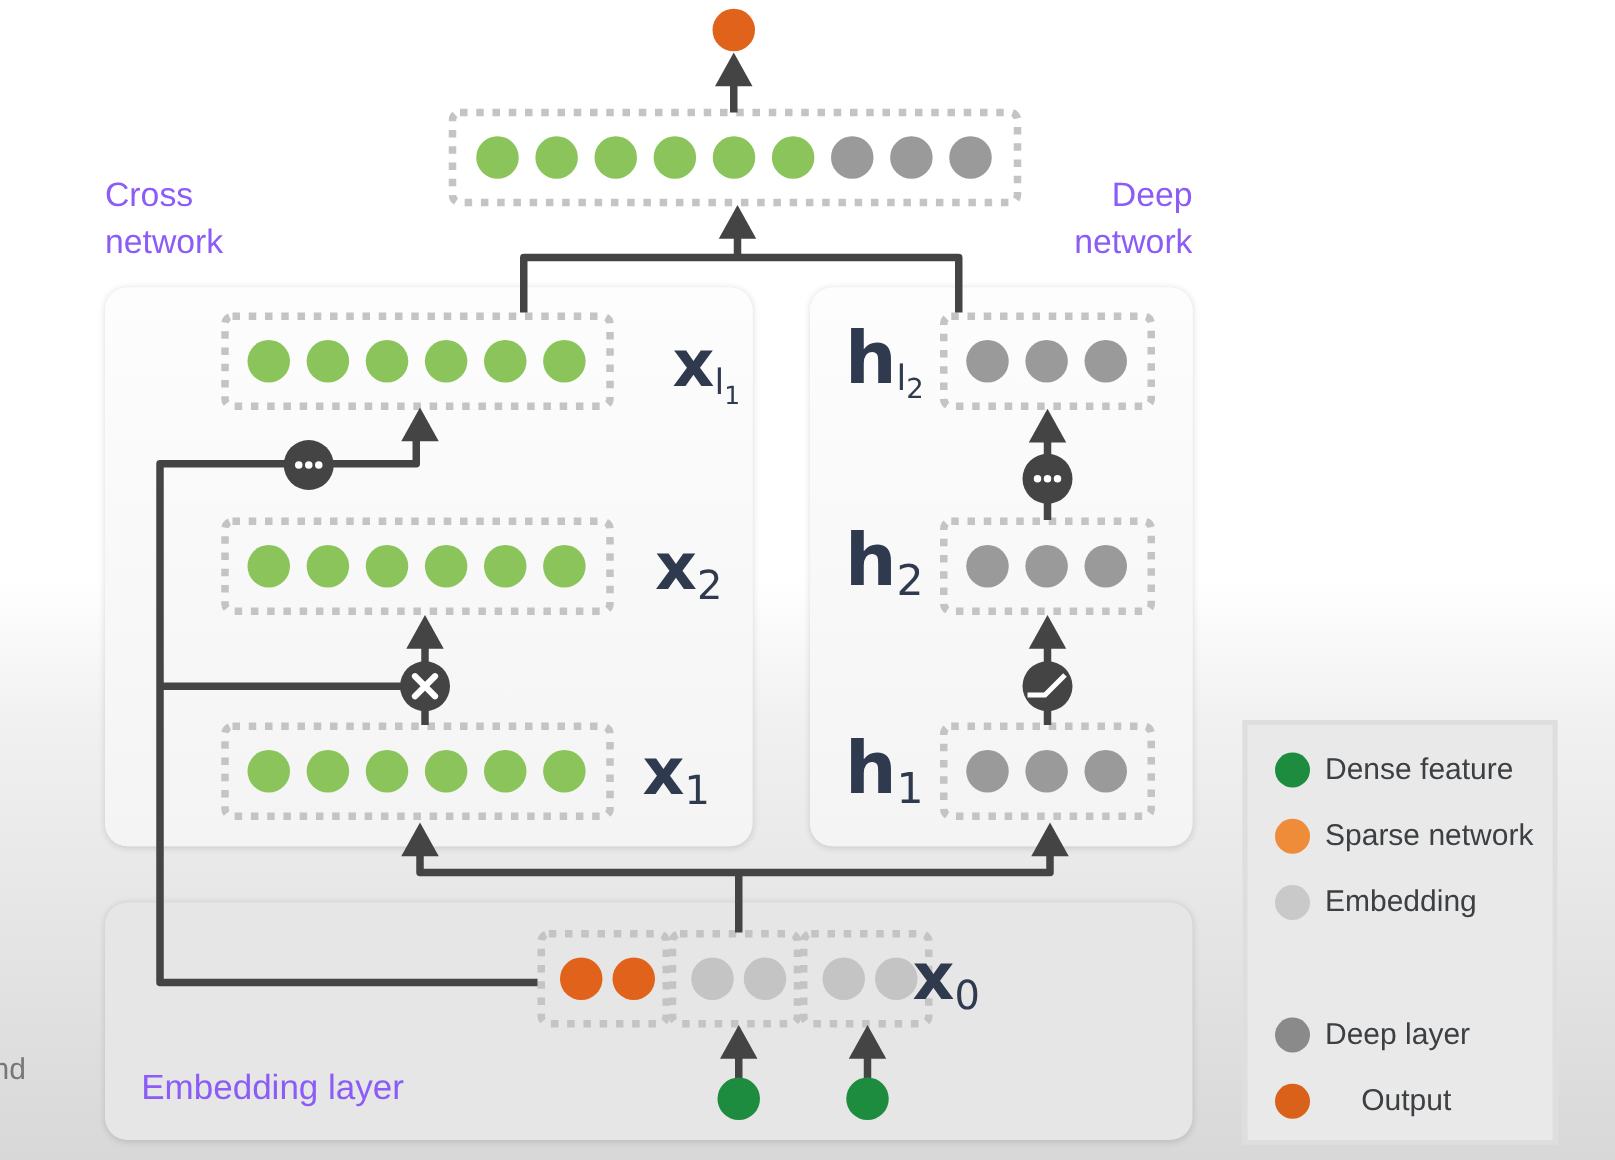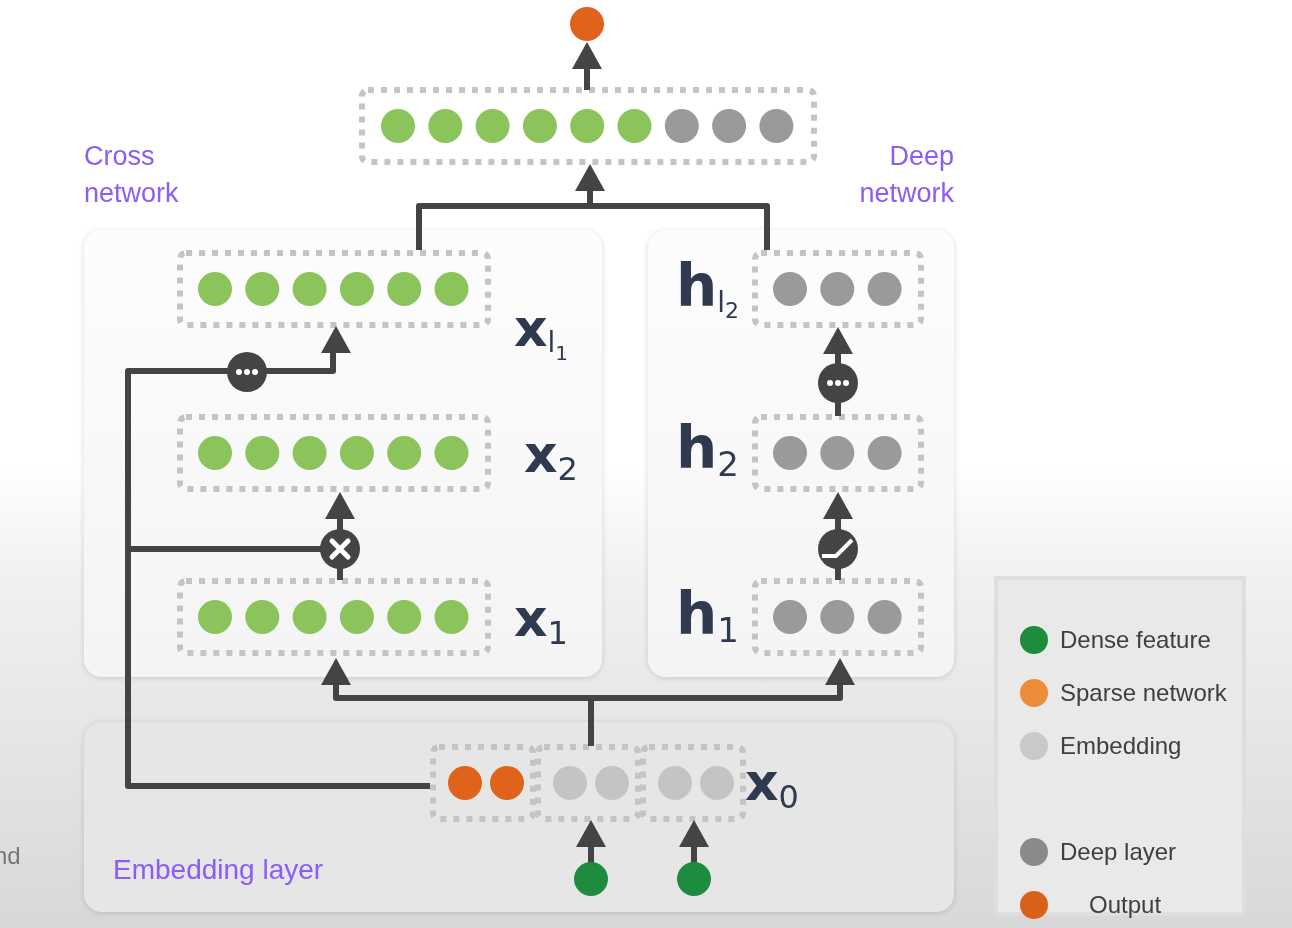--- a/index.html
+++ b/index.html
@@ -9,21 +9,21 @@
     font-family: "Liberation Sans", "DejaVu Sans", sans-serif;
   }
   #diagram { position: absolute; left: 0; top: 0; }
   .panel { position: absolute; border-radius: 18px; box-shadow: 0 1px 6px rgba(0,0,0,0.14); }
   .label { position: absolute; color: #8b5cf6; font-size: 27px; line-height: 37px; }
   .var { position: absolute; color: #2f3a4f; font-weight: bold; font-family: "DejaVu Sans", sans-serif; }
   .legend {
     position: absolute; left: 994px; top: 576px; width: 252px; height: 340px;
     background: #e9e9e9; border: 4px solid #dedede; box-sizing: border-box;
   }
-  .legend-item { position: absolute; left: 22px; height: 40px; display: flex; align-items: center; margin-top: 24px; }
+  .legend-item { position: absolute; left: 22px; height: 40px; display: flex; align-items: center; }
   .legend-dot { width: 28px; height: 28px; border-radius: 50%; margin-right: 12px; }
   .legend-text { font-size: 24px; color: #3c4043; }
   .cut-text { position: absolute; left: -6px; top: 842px; font-size: 24px; color: #777; }
 </style>
 </head>
 <body>
 
 <div class="panel" style="left:84px;top:230px;width:518px;height:447px;background:linear-gradient(#fdfdfd,#f4f4f4);"></div>
 <div class="panel" style="left:648px;top:230px;width:306px;height:447px;background:linear-gradient(#fdfdfd,#f4f4f4);"></div>
 <div class="panel" style="left:84px;top:722px;width:870px;height:190px;background:#e6e6e6;"></div>
@@ -143,30 +143,30 @@
   <div>Cross</div>
   <div>network</div>
 </div>
 <div class="label" style="left:836px;top:138px;text-align:right;width:118px;">
   <div>Deep</div>
   <div>network</div>
 </div>
 <div class="label" style="left:113px;top:851px;font-size:28px;">Embedding layer</div>
 <div class="cut-text">nd</div>
 
-<div class="var" style="left:514px;top:262px;margin-top:36px;">
+<div class="var" style="left:538px;top:262px;">
   <span style="font-size:52px;">x</span><span style="font-size:28px;position:relative;top:6px;font-weight:normal;">l</span><span style="font-size:20px;position:relative;top:14px;font-weight:normal;">1</span>
 </div>
 <div class="var" style="left:524px;top:424px;">
   <span style="font-size:52px;">x</span><span style="font-size:32px;position:relative;top:8px;font-weight:normal;">2</span>
 </div>
 <div class="var" style="left:514px;top:588px;">
   <span style="font-size:52px;">x</span><span style="font-size:32px;position:relative;top:8px;font-weight:normal;">1</span>
 </div>
-<div class="var" style="left:745px;top:752px;">
+<div class="var" style="left:730px;top:752px;">
   <span style="font-size:52px;">x</span><span style="font-size:32px;position:relative;top:8px;font-weight:normal;">0</span>
 </div>
 <div class="var" style="left:676px;top:252px;">
   <span style="font-size:58px;">h</span><span style="font-size:28px;position:relative;top:6px;font-weight:normal;">l</span><span style="font-size:22px;position:relative;top:12px;font-weight:normal;">2</span>
 </div>
 <div class="var" style="left:676px;top:414px;">
   <span style="font-size:58px;">h</span><span style="font-size:34px;position:relative;top:8px;font-weight:normal;">2</span>
 </div>
 <div class="var" style="left:676px;top:580px;">
   <span style="font-size:58px;">h</span><span style="font-size:34px;position:relative;top:8px;font-weight:normal;">1</span>

